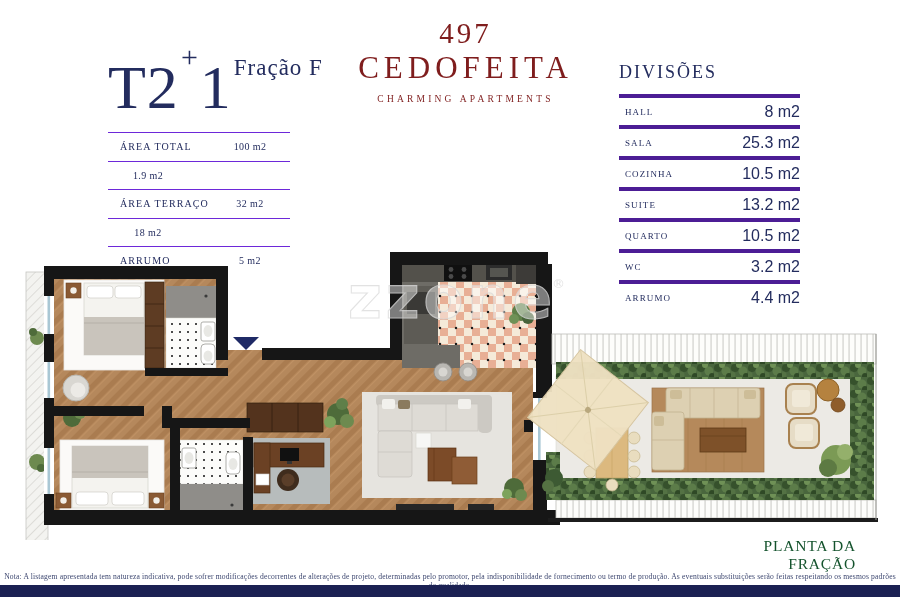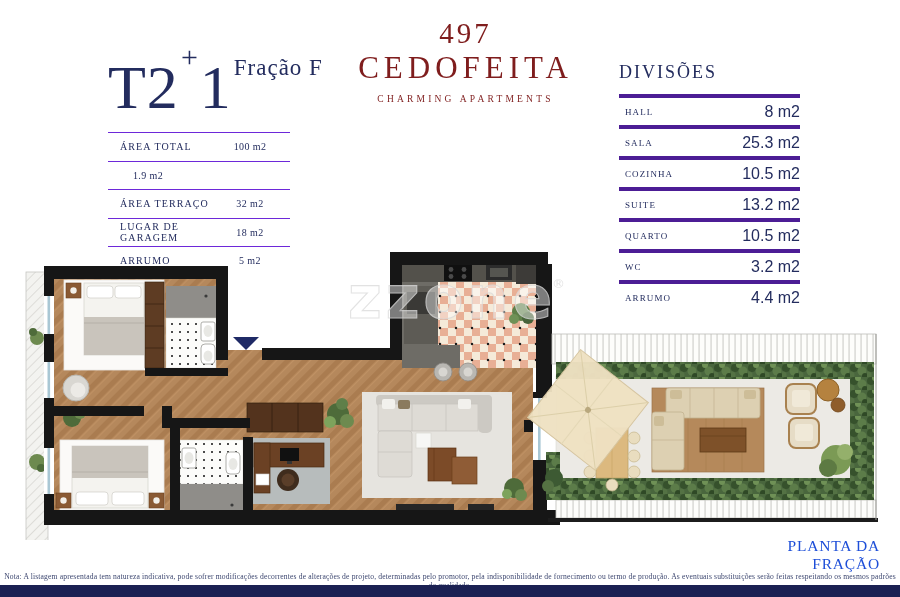--- a/index.html
+++ b/index.html
@@ -22,22 +22,22 @@
   .logo .tagline{font-size:9.5px;letter-spacing:3.2px;margin-top:8px;}
   
   .divisions{position:absolute;left:619px;top:62px;width:181px;color:#232c5e;}
   .div-title{font-size:18px;letter-spacing:2px;height:32px;}
   .d-row{display:flex;align-items:center;height:27px;border-top:4px solid #4c1d95;}
   .d-row .lbl{flex:1;font-size:9px;letter-spacing:1.1px;padding-left:6px;}
   .d-row .val{width:64px;text-align:right;font-size:16px;
               font-family:Liberation Sans, sans-serif;}
   
   .plan-svg{position:absolute;left:0;top:248px;width:900px;height:292px;}
-  .plan-caption{position:absolute;left:722px;top:537px;width:158px;text-align:right;
-                font-size:15.5px;letter-spacing:0.8px;color:#1d4ed8;}
+  .plan-caption{position:absolute;left:698px;top:537px;width:158px;text-align:right;
+                font-size:15.5px;letter-spacing:0.8px;color:#14532d;}
   
   .note{position:absolute;left:0;top:572px;width:100%;text-align:center;
         font-size:7.6px;letter-spacing:0.15px;color:#3c466f;}
   .footer-bar{position:absolute;left:0;bottom:0;width:100%;height:12px;background:#1b2153;}
 </style>
 </head>
 <body>
 
 <div class="page">
 
@@ -54,21 +54,20 @@
         <span class="val">100 m2</span>
       </div>
       <div class="a-row">
         <span class="val">1.9 m2</span>
       </div>
       <div class="a-row">
         <span class="lbl">ÁREA TERRAÇO</span>
         <span class="val">32 m2</span>
       </div>
       <div class="a-row">
-        <span class="lbl">LUGAR DE GARAGEM</span>
         <span class="val">18 m2</span>
       </div>
       <div class="a-row">
         <span class="lbl">ARRUMO</span>
         <span class="val">5 m2</span>
       </div>
     </div>
   </div>
 
   <div class="logo">

